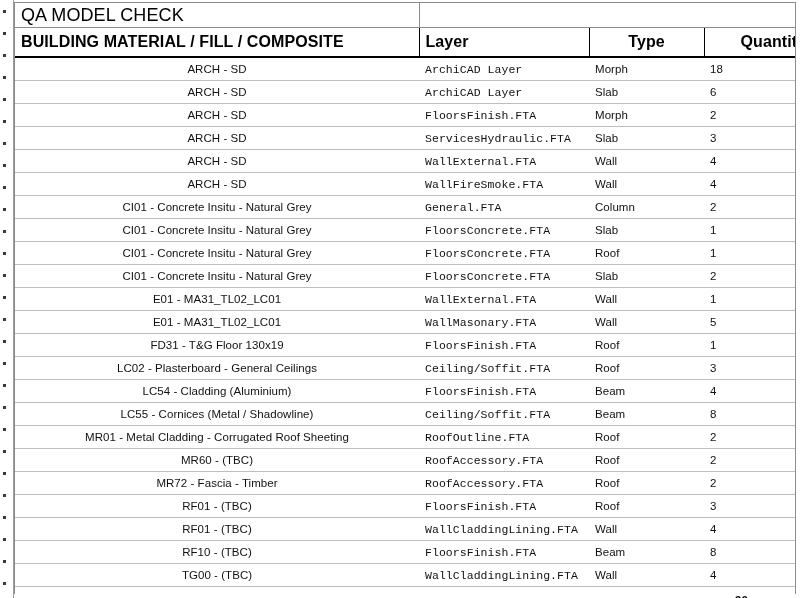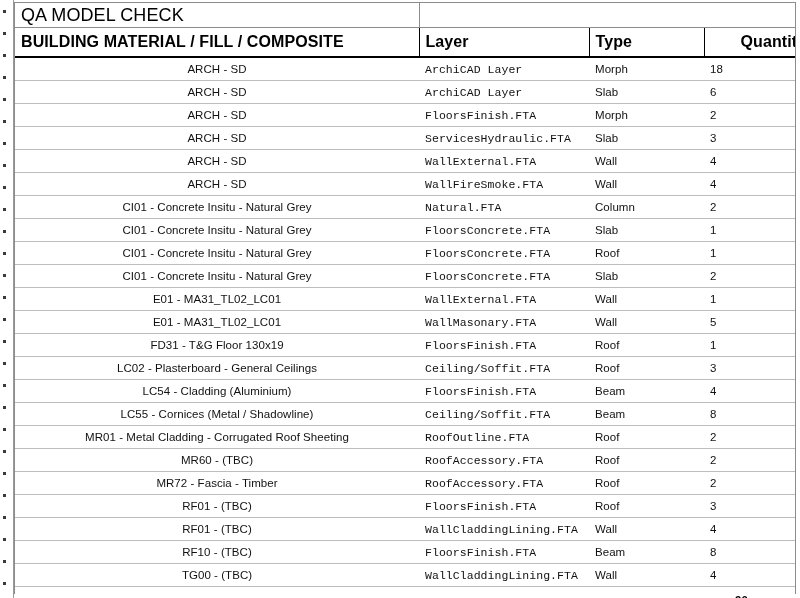--- a/index.html
+++ b/index.html
@@ -94,21 +94,21 @@
     font-weight: bold;
     color: #000000;
     border-bottom: 2px solid #000000;
     vertical-align: middle;
     white-space: nowrap;
     overflow: hidden;
     text-align: left;
     letter-spacing: 0.1px;
   }
   tr.head-row th.th-layer { border-left: 1px solid #000000; }
-  tr.head-row th.th-type  { border-left: 1px solid #000000; text-align: left; }
+  tr.head-row th.th-type  { border-left: 1px solid #000000; text-align: center; }
   tr.head-row th.th-qty   { border-left: 1px solid #000000; text-align: right; padding-left: 36px; }
 
   
   tbody tr.data-row td {
     height: 22px;
     padding: 0 6px;
     font-size: 11.5px;
     font-weight: 400;
     color: #111111;
     border-bottom: 1px solid #bdbdbd;
@@ -227,21 +227,21 @@
             <td class="cell-qty">4</td>
           </tr>
           <tr class="data-row">
             <td class="cell-material">ARCH - SD</td>
             <td class="cell-layer">WallFireSmoke.FTA</td>
             <td class="cell-type">Wall</td>
             <td class="cell-qty">4</td>
           </tr>
           <tr class="data-row">
             <td class="cell-material">CI01 - Concrete Insitu - Natural Grey</td>
-            <td class="cell-layer">Natural.FTA</td>
+            <td class="cell-layer">General.FTA</td>
             <td class="cell-type">Column</td>
             <td class="cell-qty">2</td>
           </tr>
           <tr class="data-row">
             <td class="cell-material">CI01 - Concrete Insitu - Natural Grey</td>
             <td class="cell-layer">FloorsConcrete.FTA</td>
             <td class="cell-type">Slab</td>
             <td class="cell-qty">1</td>
           </tr>
           <tr class="data-row">

